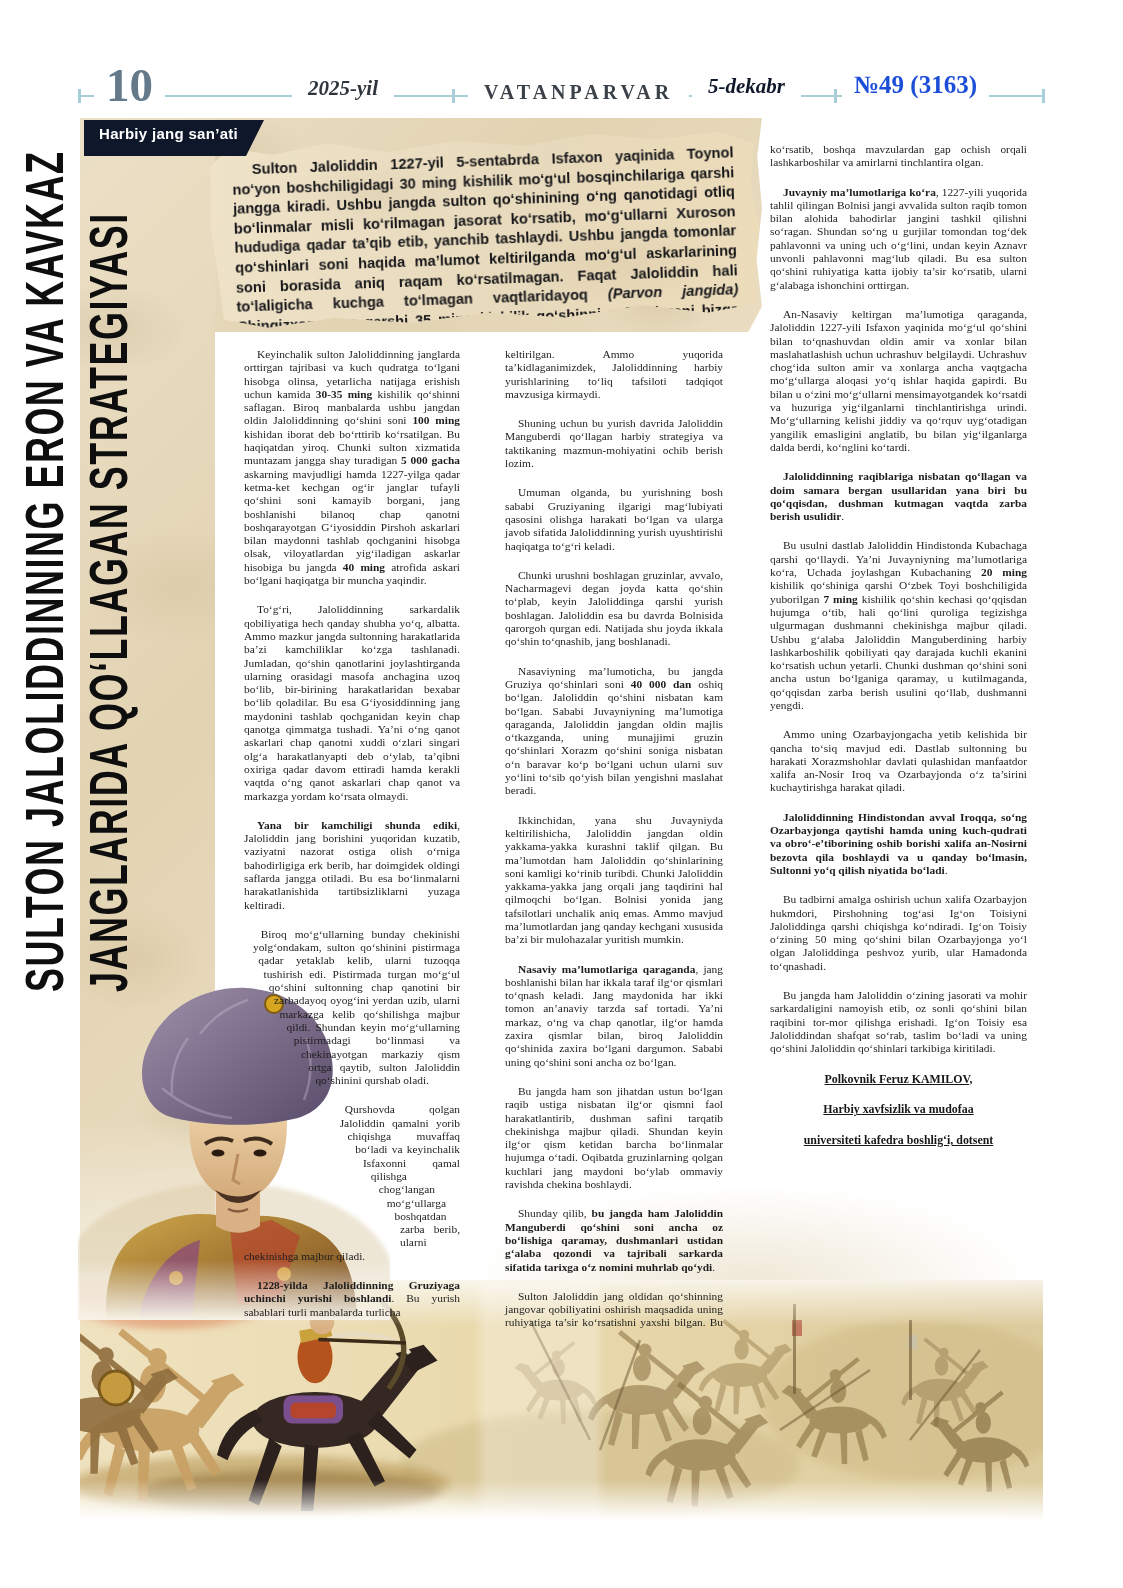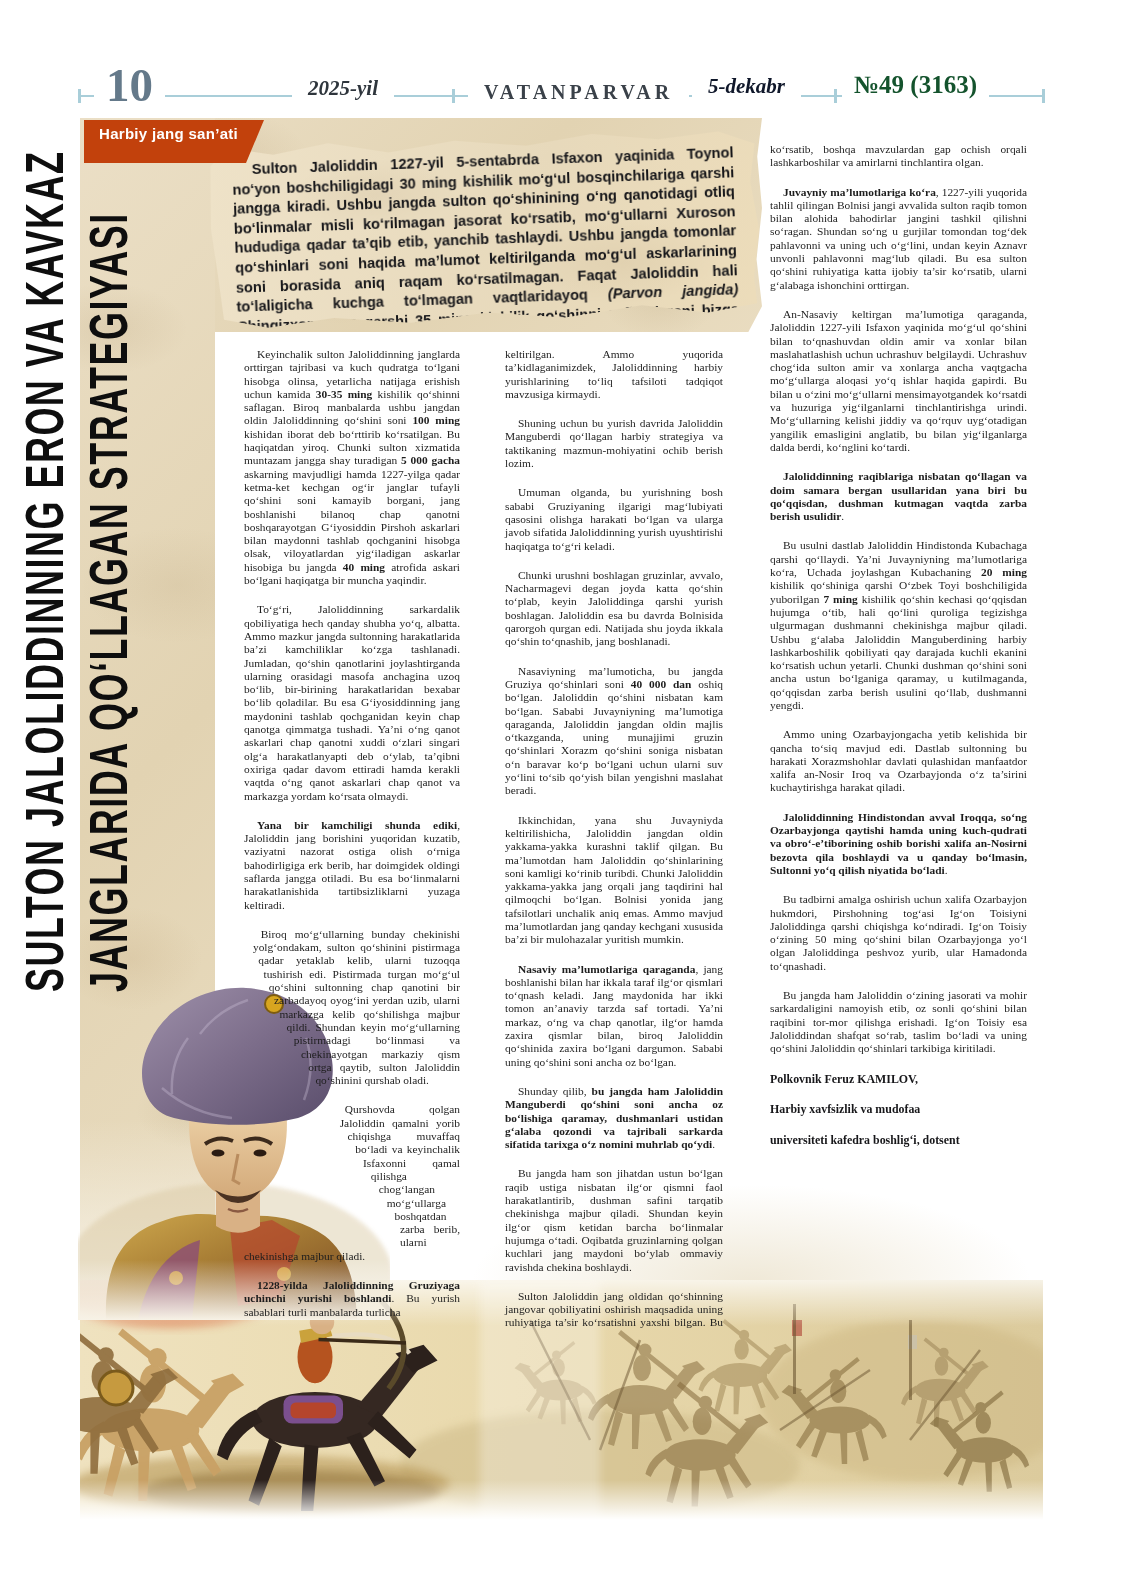--- a/index.html
+++ b/index.html
@@ -7,40 +7,40 @@
        font-family:"Liberation Serif",serif;-webkit-font-smoothing:antialiased;}
 
   
   .hdr-line{position:absolute;left:78px;top:95px;width:967px;height:2px;background:#a9ced9;z-index:4;}
   .hdr-tick{position:absolute;top:89px;width:3px;height:14px;background:#a9ced9;z-index:4;}
   .hdr-item{position:absolute;background:#ffffff;z-index:5;color:#343b44;white-space:nowrap;}
   .pageno{left:94px;top:62px;font:600 47px/1 "Liberation Serif",serif;color:#64798a;padding:0 12px;}
   .year{left:292px;top:76px;font:italic 600 21px/1.2 "Liberation Serif",serif;padding:0 16px;color:#2e353c;}
   .masthead{left:468px;top:80px;font:600 20px/1.2 "Liberation Serif",serif;letter-spacing:4px;padding:0 16px;color:#3a4149;}
   .date{left:692px;top:74px;font:italic 600 21px/1.2 "Liberation Serif",serif;padding:0 16px;color:#0f172a;}
-  .issue{left:842px;top:70px;font:700 25px/1.2 "Liberation Serif",serif;padding:0 12px;color:#14532d;}
+  .issue{left:842px;top:70px;font:700 25px/1.2 "Liberation Serif",serif;padding:0 12px;color:#1d4ed8;}
 
   
   .paper-bg{
     background:
       radial-gradient(ellipse 120px 70px at 22% 18%, rgba(130,96,44,.10), transparent 65%),
       radial-gradient(ellipse 150px 90px at 72% 40%, rgba(130,96,44,.08), transparent 65%),
       radial-gradient(ellipse 110px 80px at 38% 72%, rgba(150,108,52,.10), transparent 65%),
       radial-gradient(ellipse 90px 60px at 85% 85%, rgba(120,90,40,.09), transparent 65%),
       linear-gradient(135deg,#ebdfc6,#e2d3b2 55%,#e9dcc0);
   }
   .backdrop{position:absolute;left:80px;top:118px;width:682px;height:214px;z-index:1;
     clip-path:polygon(0 0,100% 0,99.3% 18%,100% 42%,99.2% 66%,100% 88%,98% 100%,0 100%);}
   .strip{position:absolute;left:80px;top:118px;width:135px;height:1168px;z-index:1;}
   .strip-fade{position:absolute;left:80px;top:1120px;width:135px;height:170px;z-index:1;
     background:linear-gradient(#e9dcc000,#f6f1e4);}
 
   
-  .tag{position:absolute;left:84px;top:120px;width:180px;height:43px;z-index:6;
-    background:#c2410c;clip-path:polygon(0 0,100% 0,90% 100%,0 100%);
+  .tag{position:absolute;left:84px;top:120px;width:180px;height:36px;z-index:6;
+    background:#0f172a;clip-path:polygon(0 0,100% 0,90% 100%,0 100%);
     color:#fff;font:700 15px/27px "Liberation Sans",sans-serif;padding-left:15px;box-sizing:border-box;letter-spacing:.3px;}
 
   
   .headline-line{position:absolute;width:1080px;height:52px;line-height:54px;z-index:2;
     font:700 46px "Liberation Sans",sans-serif;letter-spacing:2px;color:#0e0e0e;white-space:nowrap;
     transform-origin:0 0;transform:rotate(-90deg) scale(0.78,1.18);}
   .hl1{left:12px;top:992px;}
   .hl2{left:76px;top:992px;}
 
   
@@ -58,21 +58,21 @@
   
   .col{position:absolute;z-index:4;font:11.4px/13.3px "Liberation Serif",serif;color:#1d1d1d;text-align:justify;}
   .col p{margin:16px;text-indent:13px;}
   .col p.noindent{text-indent:0;}
   #col1{left:228px;top:332px;width:248px;}
   #col2{left:489px;top:332px;width:250px;height:1000px;overflow:hidden;}
   #col3{left:754px;top:127px;width:289px;}
   .portrait-spacer{float:left;width:172px;height:318px;
     shape-outside:polygon(0 0,4% 0,26% 30%,52% 56%,78% 80%,100% 100%,0 100%);shape-margin:7px;}
   .byline{margin-top:12px;}
-  .byline p{text-align:left;text-indent:0;font:700 11.9px/14.8px "Liberation Serif",serif;color:#17171a;}
+  .byline p{text-align:center;text-indent:0;font:700 11.9px/14.8px "Liberation Serif",serif;color:#17171a;text-decoration:underline;}
 
   
   #portrait{position:absolute;left:78px;top:978px;width:312px;height:342px;z-index:2;}
   #battle{position:absolute;left:80px;top:1280px;width:963px;height:240px;z-index:1;}
   .bleed{position:absolute;left:460px;top:1130px;width:583px;height:152px;z-index:0;
     background:radial-gradient(ellipse 60% 80% at 50% 100%, rgba(210,190,140,.35), transparent 80%);}
 </style>
 </head>
 <body>
 
@@ -163,22 +163,22 @@
 </div>
 
 <div id="col2" class="col">
     <p class="noindent">keltirilgan. Ammo yuqorida ta’kidlaganimizdek, Jaloliddinning harbiy yurishlarining to‘liq tafsiloti tadqiqot mavzusiga kirmaydi.</p>
     <p>Shuning uchun bu yurish davrida Jaloliddin Manguberdi qo‘llagan harbiy strategiya va taktikaning mazmun-mohiyatini ochib berish lozim.</p>
     <p>Umuman olganda, bu yurishning bosh sababi Gruziyaning ilgarigi mag‘lubiyati qasosini olishga harakati bo‘lgan va ularga javob sifatida Jaloliddinning yurish uyushtirishi haqiqatga to‘g‘ri keladi.</p>
     <p>Chunki urushni boshlagan gruzinlar, avvalo, Nacharmagevi degan joyda katta qo‘shin to‘plab, keyin Jaloliddinga qarshi yurish boshlagan. Jaloliddin esa bu davrda Bolnisida qarorgoh qurgan edi. Natijada shu joyda ikkala qo‘shin to‘qnashib, jang boshlanadi.</p>
     <p>Nasaviyning ma’lumoticha, bu jangda Gruziya qo‘shinlari soni <b>40 000 dan</b> oshiq bo‘lgan. Jaloliddin qo‘shini nisbatan kam bo‘lgan. Sababi Juvayniyning ma’lumotiga qaraganda, Jaloliddin jangdan oldin majlis o‘tkazganda, uning munajjimi gruzin qo‘shinlari Xorazm qo‘shini soniga nisbatan o‘n baravar ko‘p bo‘lgani uchun ularni suv yo‘lini to‘sib qo‘yish bilan yengishni maslahat beradi.</p>
     <p>Ikkinchidan, yana shu Juvayniyda keltirilishicha, Jaloliddin jangdan oldin yakkama-yakka kurashni taklif qilgan. Bu ma’lumotdan ham Jaloliddin qo‘shinlarining soni kamligi ko‘rinib turibdi. Chunki Jaloliddin yakkama-yakka jang orqali jang taqdirini hal qilmoqchi bo‘lgan. Bolnisi yonida jang tafsilotlari unchalik aniq emas. Ammo mavjud ma’lumotlardan jang qanday kechgani xususida ba’zi bir mulohazalar yuritish mumkin.</p>
     <p><b>Nasaviy ma’lumotlariga qaraganda</b>, jang boshlanishi bilan har ikkala taraf ilg‘or qismlari to‘qnash keladi. Jang maydonida har ikki tomon an’anaviy tarzda saf tortadi. Ya’ni markaz, o‘ng va chap qanotlar, ilg‘or hamda zaxira qismlar bilan, biroq Jaloliddin qo‘shinida zaxira bo‘lgani dargumon. Sababi uning qo‘shini soni ancha oz bo‘lgan.</p>
+    <p>Bu jangda ham son jihatdan ustun bo‘lgan raqib ustiga nisbatan ilg‘or qismni faol harakatlantirib, dushman safini tarqatib chekinishga majbur qiladi. Shundan keyin ilg‘or qism ketidan barcha bo‘linmalar hujumga o‘tadi. Oqibatda gruzinlarning qolgan kuchlari jang maydoni bo‘ylab ommaviy ravishda chekina boshlaydi.</p>
     <p>Shunday qilib, <b>bu jangda ham Jaloliddin Manguberdi qo‘shini soni ancha oz bo‘lishiga qaramay, dushmanlari ustidan g‘alaba qozondi va tajribali sarkarda sifatida tarixga o‘z nomini muhrlab qo‘ydi</b>.</p>
-    <p>Bu jangda ham son jihatdan ustun bo‘lgan raqib ustiga nisbatan ilg‘or qismni faol harakatlantirib, dushman safini tarqatib chekinishga majbur qiladi. Shundan keyin ilg‘or qism ketidan barcha bo‘linmalar hujumga o‘tadi. Oqibatda gruzinlarning qolgan kuchlari jang maydoni bo‘ylab ommaviy ravishda chekina boshlaydi.</p>
     <p>Sulton Jaloliddin jang oldidan qo‘shinning jangovar qobiliyatini oshirish maqsadida uning ruhiyatiga ta’sir ko‘rsatishni yaxshi bilgan. Bu gohida jangdan oldin raqibni yakkama-yakka olishuvga chaqirish orqali ro‘y bersa, boshqa holatda jangdan avval o‘tkaziladigan kengashda, dushmanning jiddiy xavf solib turganini bilib tursa-da, o‘zini ularni mensimayotganday</p>
   </div>
 
 <div id="col3" class="col">
   <div>
       <p class="noindent">ko‘rsatib, boshqa mavzulardan gap ochish orqali lashkarboshilar va amirlarni tinchlantira olgan.</p>
       <p><b>Juvayniy ma’lumotlariga ko‘ra</b>, 1227-yili yuqorida tahlil qilingan Bolnisi jangi avvalida sulton raqib tomon bilan alohida bahodirlar jangini tashkil qilishni so‘ragan. Shundan so‘ng u gurjilar tomondan tog‘dek pahlavonni va uning uch o‘g‘lini, undan keyin Aznavr unvonli pahlavonni mag‘lub qiladi. Bu esa sulton qo‘shini ruhiyatiga katta ijobiy ta’sir ko‘rsatib, ularni g‘alabaga ishonchini orttirgan.</p>
       <p>An-Nasaviy keltirgan ma’lumotiga qaraganda, Jaloliddin 1227-yili Isfaxon yaqinida mo‘g‘ul qo‘shini bilan to‘qnashuvdan oldin amir va xonlar bilan maslahatlashish uchun uchrashuv belgilaydi. Uchrashuv chog‘ida sulton amir va xonlarga ancha vaqtgacha mo‘g‘ullarga aloqasi yo‘q ishlar haqida gapirdi. Bu bilan u o‘zini mo‘g‘ullarni mensimayotgandek ko‘rsatdi va huzuriga yig‘ilganlarni tinchlantirishga urindi. Mo‘g‘ullarning kelishi jiddiy va qo‘rquv uyg‘otadigan yangilik emasligini anglatib, bu bilan yig‘ilganlarga dalda berdi, ko‘nglini ko‘tardi.</p>
       <p><b>Jaloliddinning raqiblariga nisbatan qo‘llagan va doim samara bergan usullaridan yana biri bu qo‘qqisdan, dushman kutmagan vaqtda zarba berish usulidir</b>.</p>
       <p>Bu usulni dastlab Jaloliddin Hindistonda Kubachaga qarshi qo‘llaydi. Ya’ni Juvayniyning ma’lumotlariga ko‘ra, Uchada joylashgan Kubachaning <b>20 ming</b> kishilik qo‘shiniga qarshi O‘zbek Toyi boshchiligida yuborilgan <b>7 ming</b> kishilik qo‘shin kechasi qo‘qqisdan hujumga o‘tib, hali qo‘lini quroliga tegizishga ulgurmagan dushmanni chekinishga majbur qiladi. Ushbu g‘alaba Jaloliddin Manguberdining harbiy lashkarboshilik qobiliyati qay darajada kuchli ekanini ko‘rsatish uchun yetarli. Chunki dushman qo‘shini soni ancha ustun bo‘lganiga qaramay, u kutilmaganda, qo‘qqisdan zarba berish usulini qo‘llab, dushmanni yengdi.</p>

